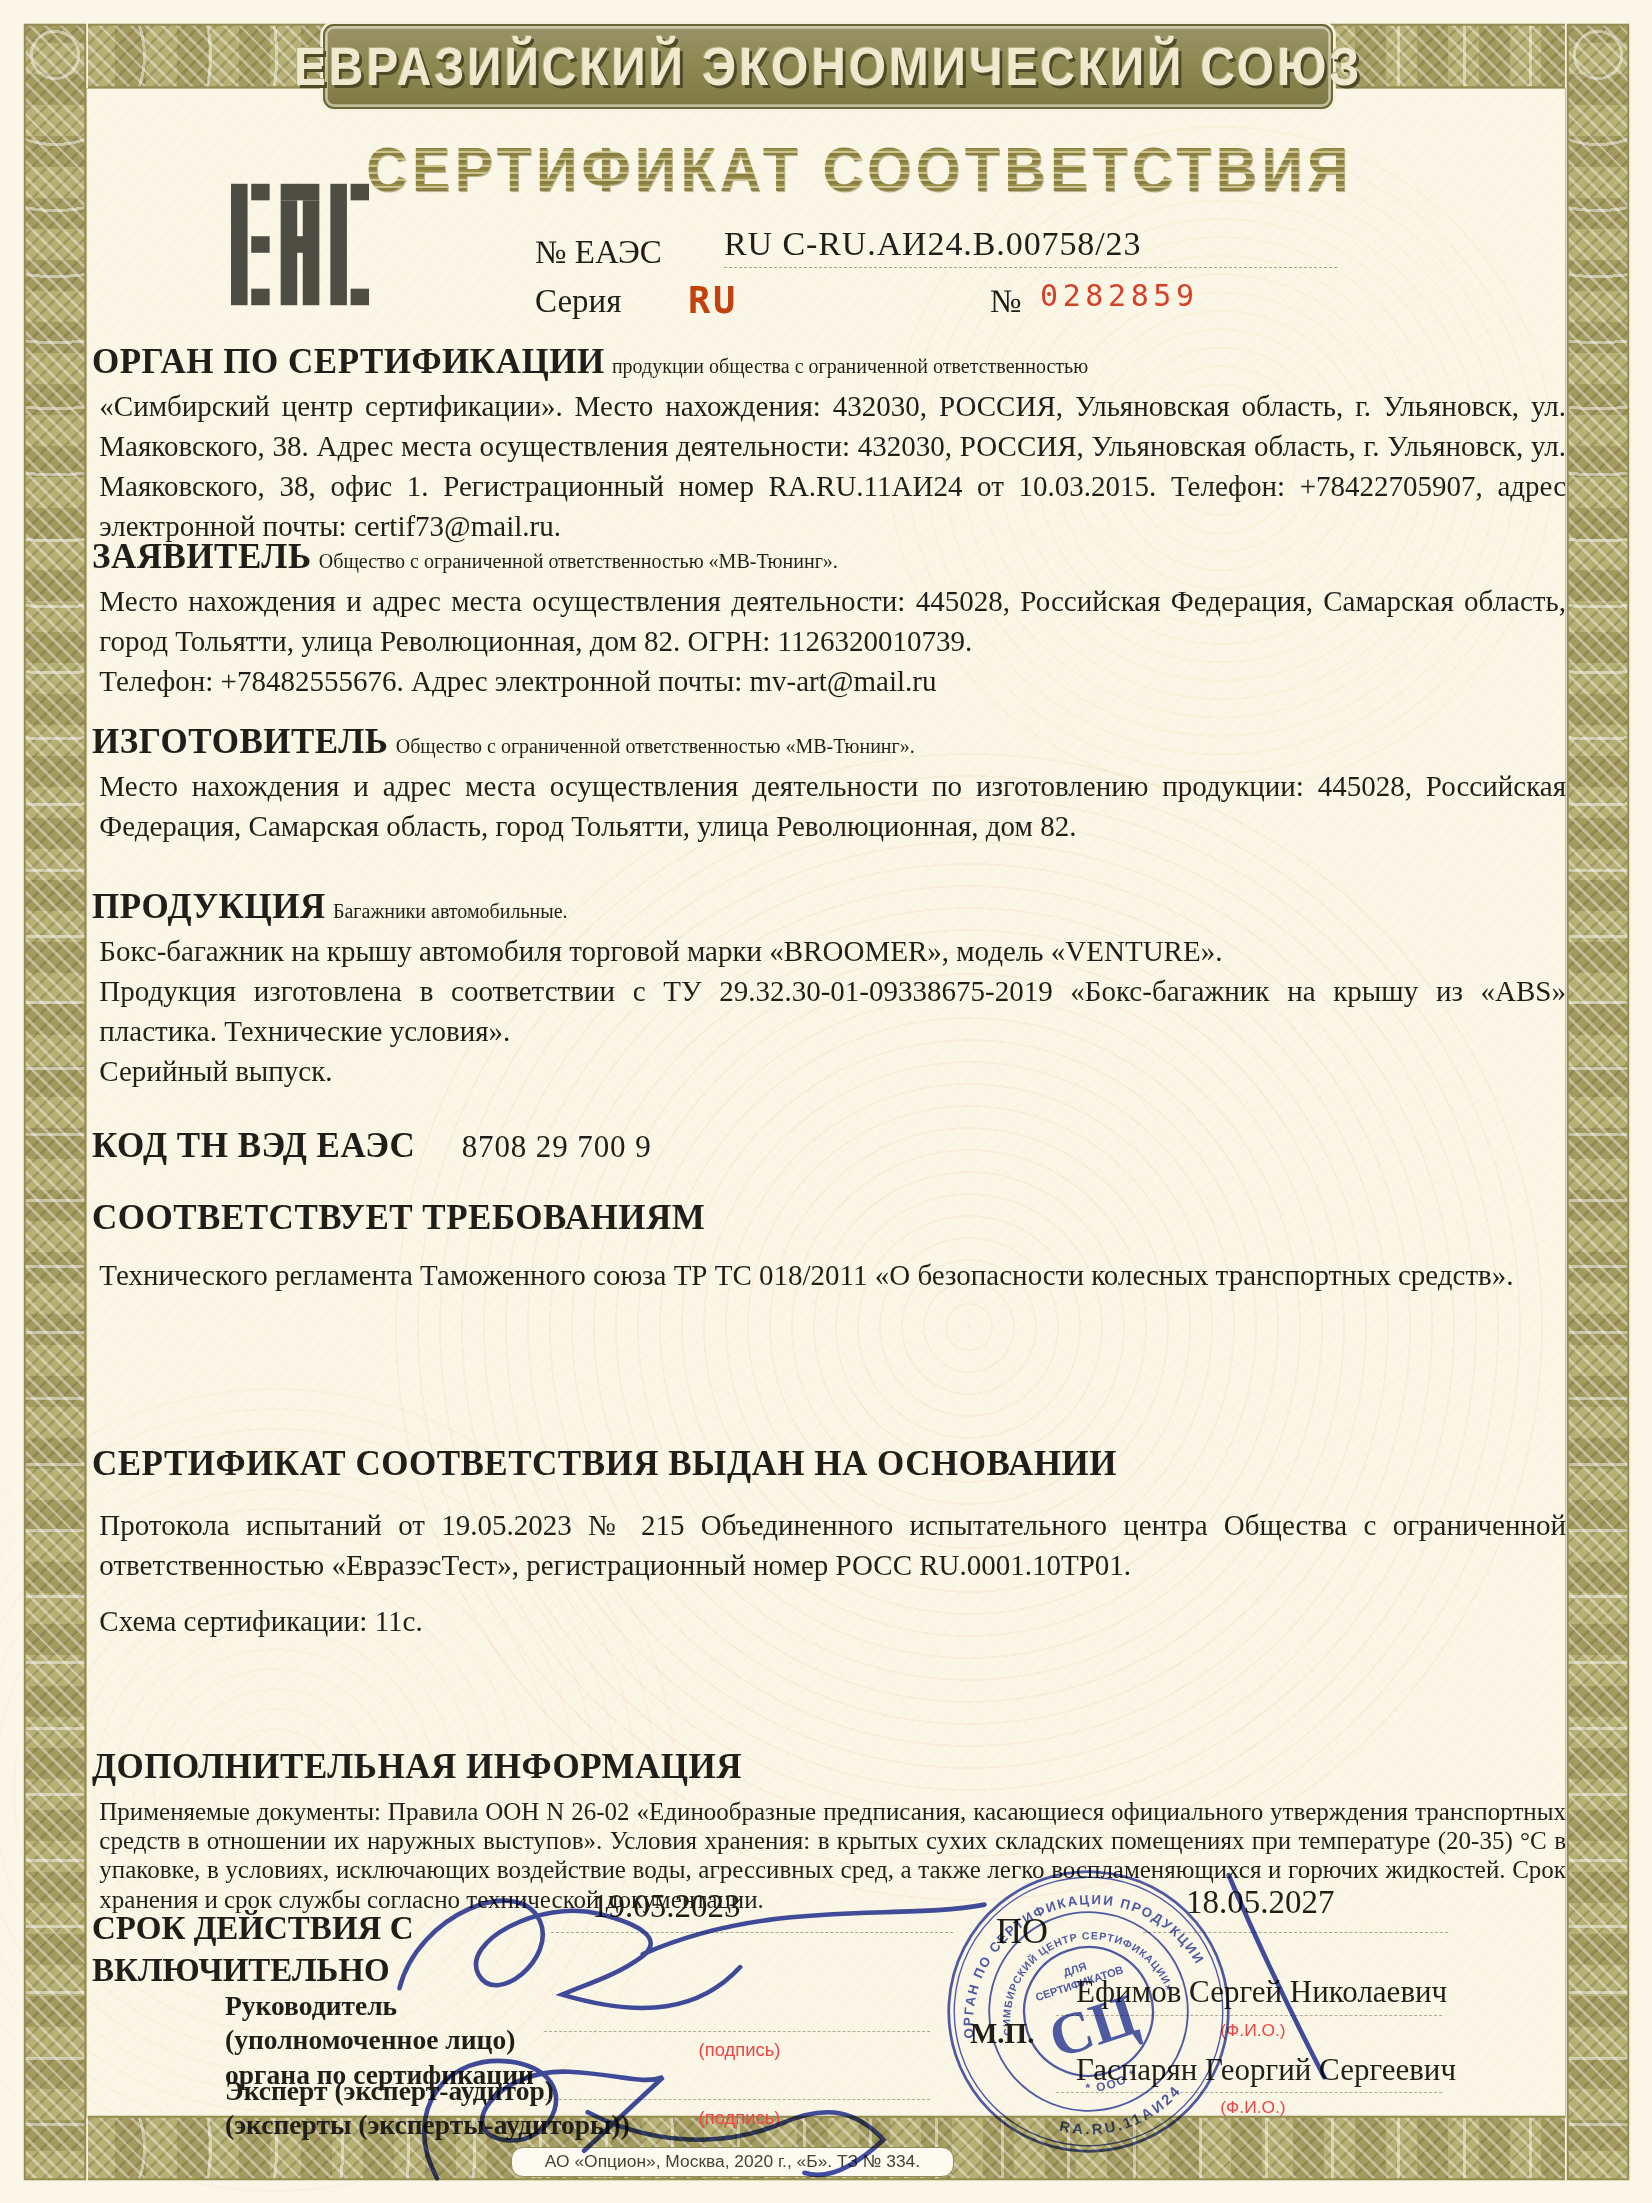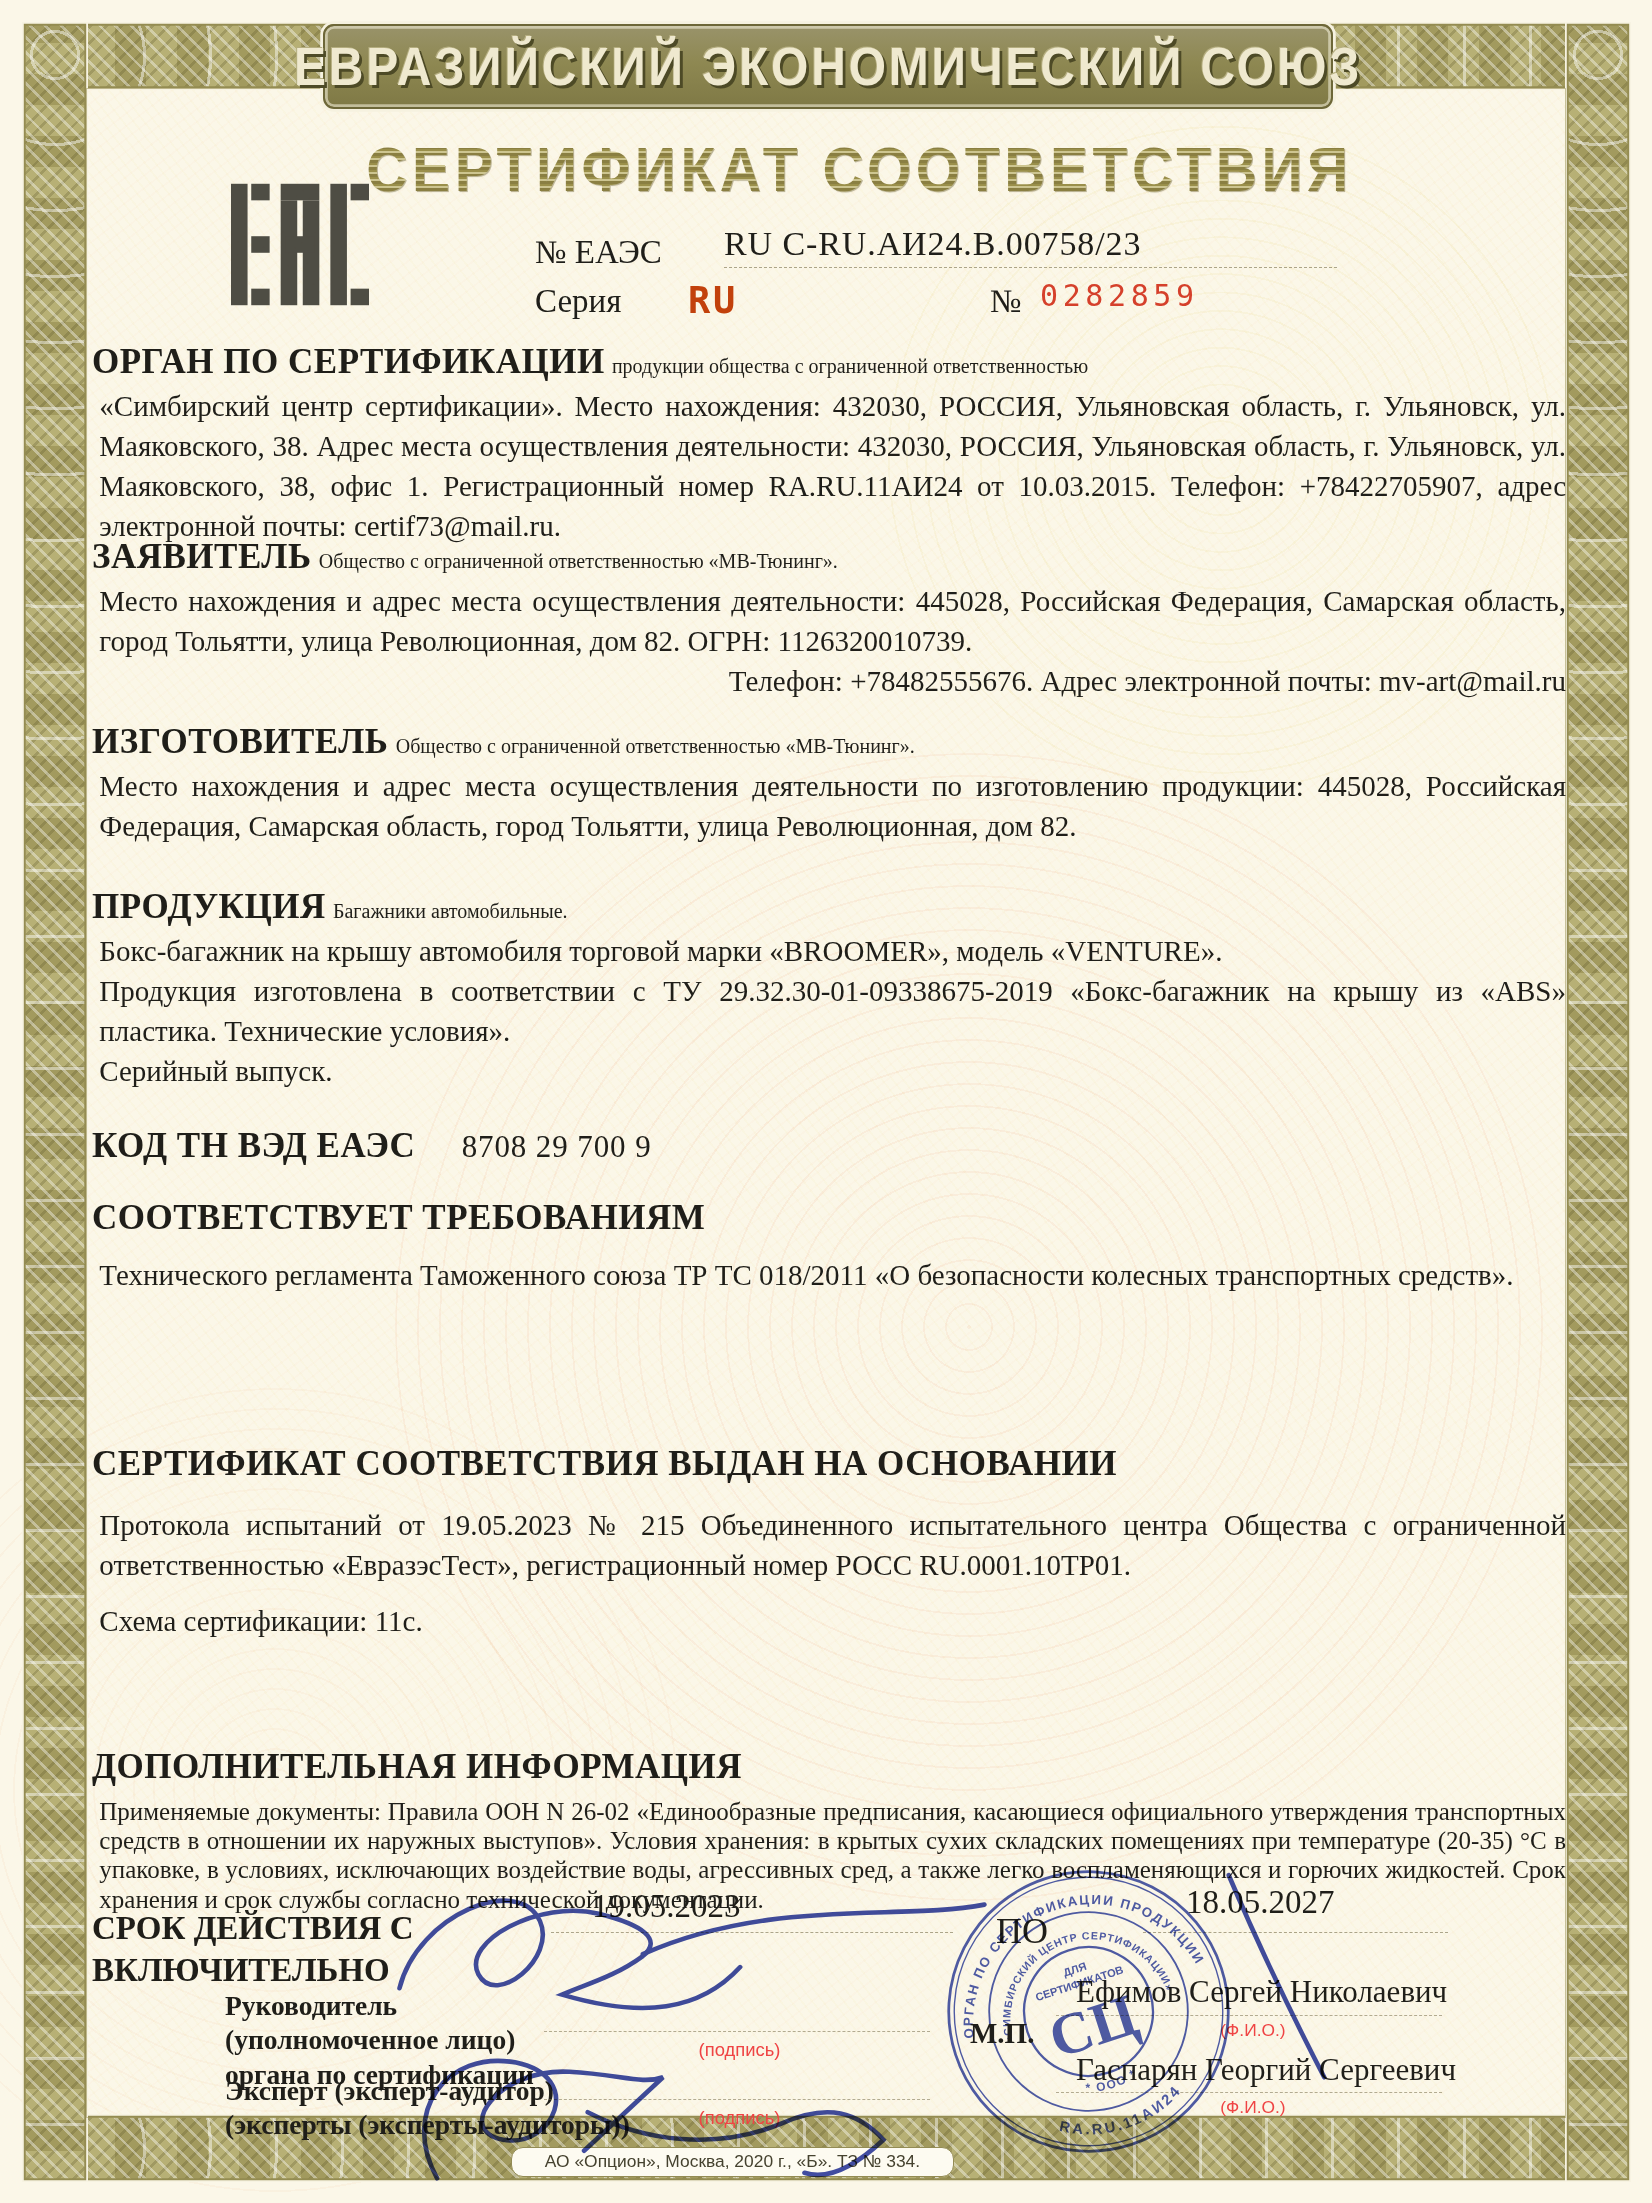--- a/index.html
+++ b/index.html
@@ -163,21 +163,21 @@
     </p>
     <p class="jline">«Симбирский центр сертификации». Место нахождения: 432030, РОССИЯ, Ульяновская область, г. Ульяновск, ул. Маяковского, 38. Адрес места осуществления деятельности: 432030, РОССИЯ, Ульяновская область, г. Ульяновск, ул. Маяковского, 38, офис 1. Регистрационный номер RA.RU.11АИ24 от 10.03.2015. Телефон: +78422705907, адрес электронной почты: certif73@mail.ru.</p>
   </div>
 
   <div class="section s-applicant">
     <p>
       <span class="head">ЗАЯВИТЕЛЬ</span>
       <span class="lead">Общество с ограниченной ответственностью «МВ-Тюнинг».</span>
     </p>
     <p class="jline">Место нахождения и адрес места осуществления деятельности: 445028, Российская Федерация, Самарская область, город Тольятти, улица Революционная, дом 82. ОГРН: 1126320010739.</p>
-    <p class="jline" style="text-align:right">Телефон: +78482555676. Адрес электронной почты: mv-art@mail.ru</p>
+    <p class="jline" style="text-align:left">Телефон: +78482555676. Адрес электронной почты: mv-art@mail.ru</p>
   </div>
 
   <div class="section s-manufacturer">
     <p>
       <span class="head">ИЗГОТОВИТЕЛЬ</span>
       <span class="lead">Общество с ограниченной ответственностью «МВ-Тюнинг».</span>
     </p>
     <p class="jline">Место нахождения и адрес места осуществления деятельности по изготовлению продукции: 445028, Российская Федерация, Самарская область, город Тольятти, улица Революционная, дом 82.</p>
   </div>
 

